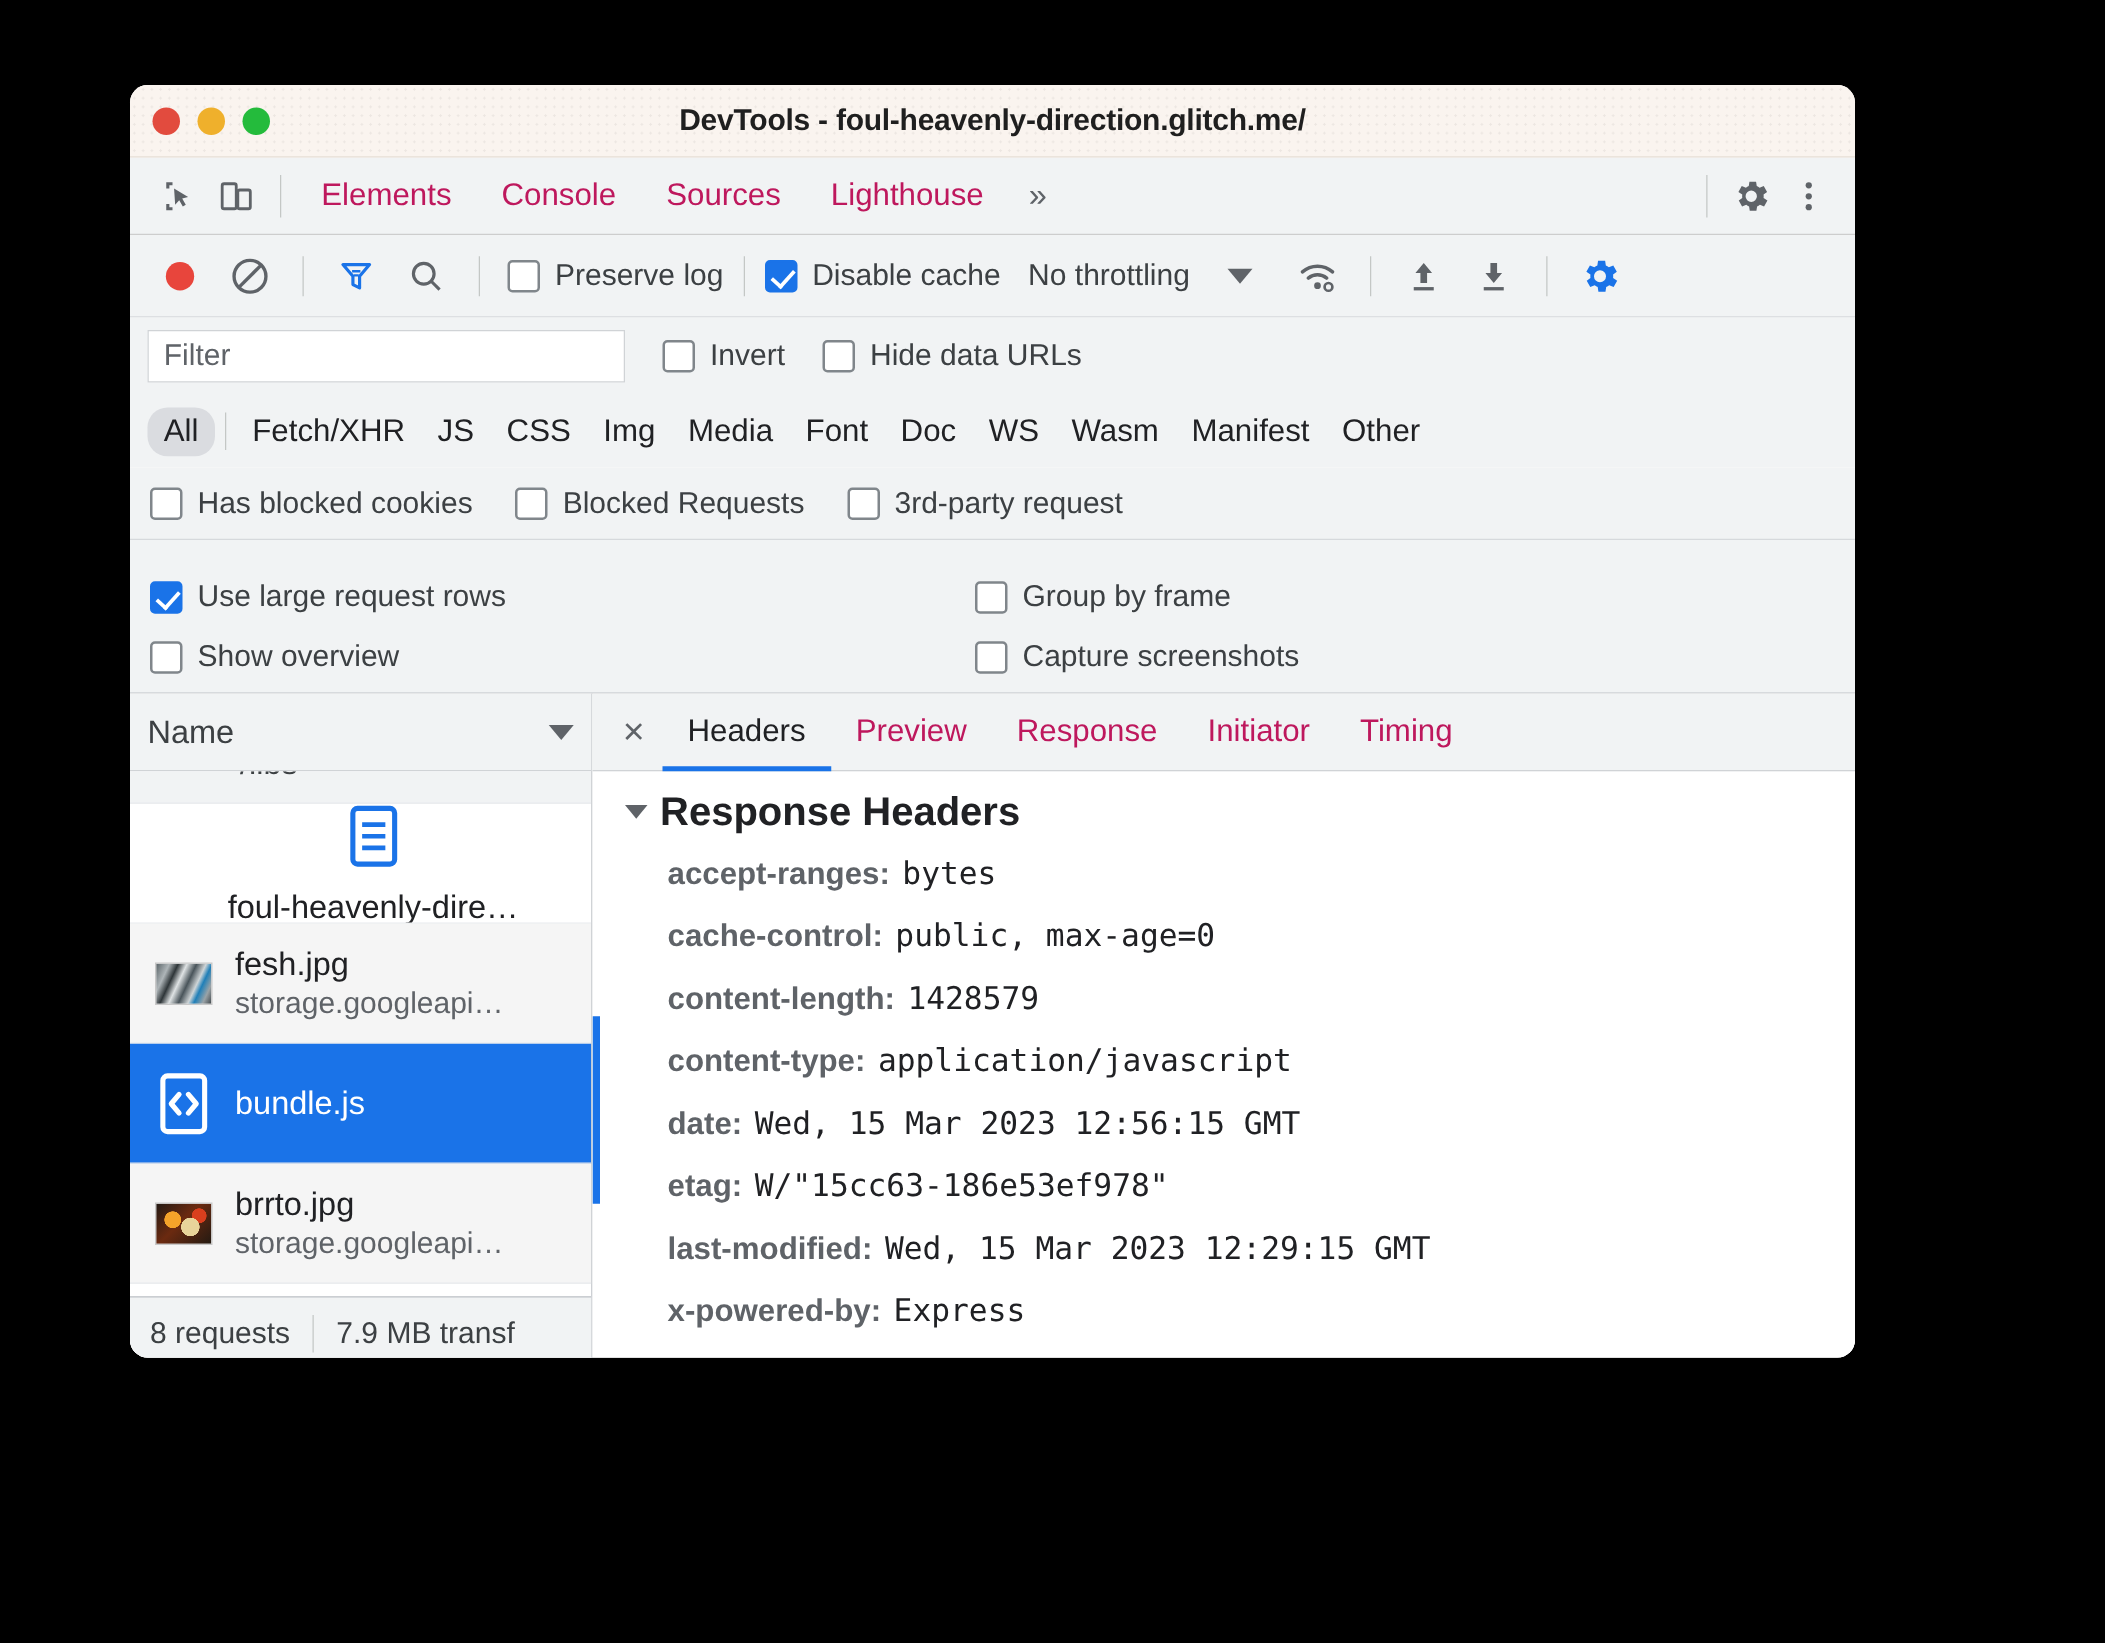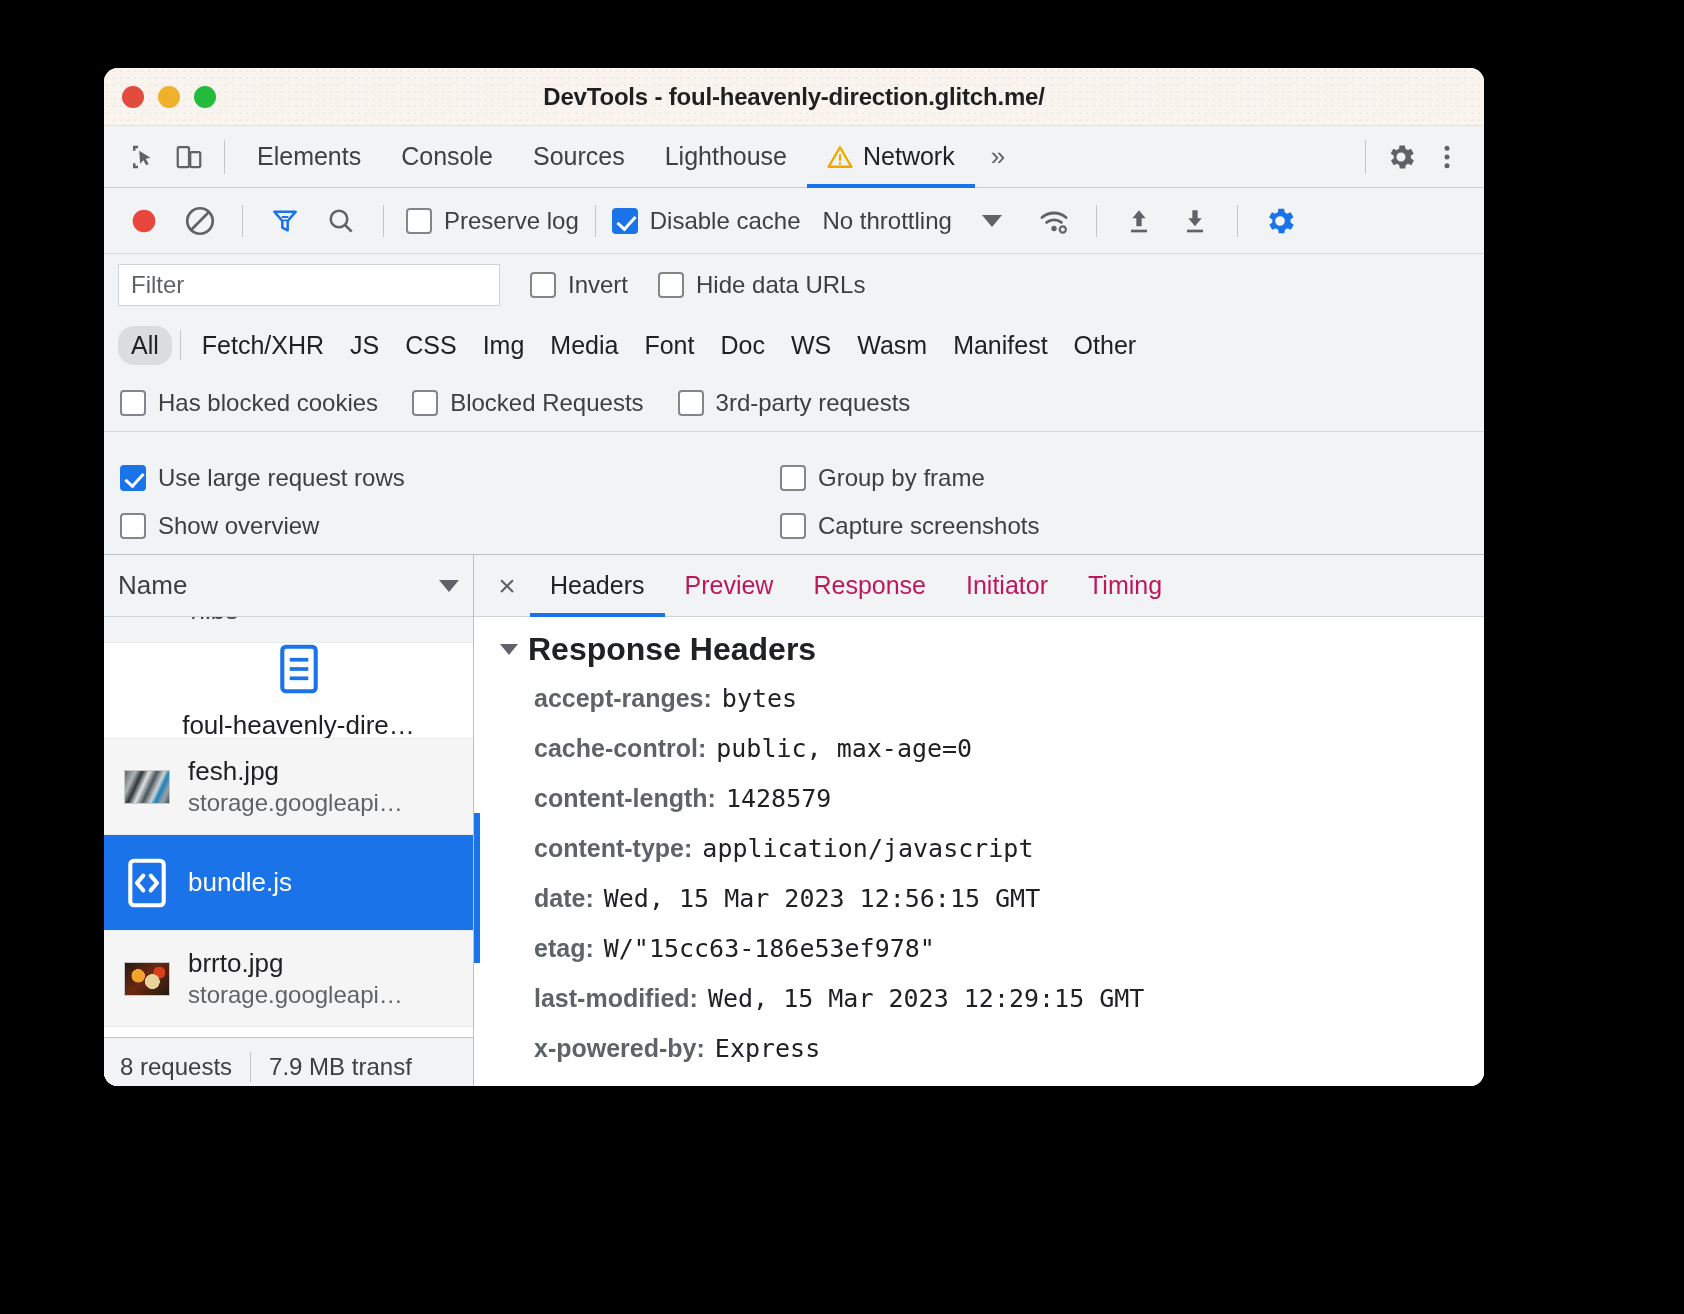--- a/index.html
+++ b/index.html
@@ -73,21 +73,21 @@
   .vdiv {
     width: 1px; height: 34px; background: #c4c7c5; margin: 0 12px;
   }
   .tab {
     padding: 0 20px;
     height: 62px;
     display: flex;
     align-items: center;
     gap: 10px;
     font-size: 25px;
-    color: #404040;
+    color: #be185d;
     cursor: pointer;
     position: relative;
   }
   .tab.active { color: #202124; }
   .tab.active::after {
     content: "";
     position: absolute;
     left: 0; right: 0; bottom: 0;
     height: 4px;
     background: #1a73e8;
@@ -425,30 +425,20 @@
       <span>Elements</span>
     </div>
     <div class="tab">
       <span>Console</span>
     </div>
     <div class="tab">
       <span>Sources</span>
     </div>
     <div class="tab">
       <span>Lighthouse</span>
-    </div>
-    <div class="tab active">
-      <span>
-        <svg width="26" height="26" viewBox="0 0 24 24">
-          <path d="M12 3 L22.5 21 L1.5 21 Z" fill="none" stroke="#f2a600" stroke-width="2.2" stroke-linejoin="round"></path>
-          <rect x="11" y="9.5" width="2" height="6" fill="#f2a600"></rect>
-          <rect x="11" y="17" width="2" height="2" fill="#f2a600"></rect>
-        </svg>
-      </span>
-      <span>Network</span>
     </div>
     <div id="tab-more">»</div>
 
     <div id="tabstrip-right">
       <div class="vdiv"></div>
       <div class="tb-icon-btn">
         <svg width="32" height="32" viewBox="0 0 24 24">
           <path fill="#5f6368" d="M19.4 13a7.6 7.6 0 0 0 0-2l2.1-1.6-2-3.5-2.5 1a7.5 7.5 0 0 0-1.7-1l-.4-2.6h-4l-.4 2.6c-.6.2-1.2.6-1.7 1l-2.5-1-2 3.5L6.6 11a7.6 7.6 0 0 0 0 2l-2.1 1.6 2 3.5 2.5-1c.5.4 1.1.8 1.7 1l.4 2.6h4l.4-2.6c.6-.2 1.2-.6 1.7-1l2.5 1 2-3.5L19.4 13zM12 15.4A3.4 3.4 0 1 1 12 8.6a3.4 3.4 0 0 1 0 6.8z"></path>
         </svg>
       </div>
@@ -567,21 +557,21 @@
     <div class="cb-row">
       <span class="cbox"></span>
       <span>Has blocked cookies</span>
     </div>
     <div class="cb-row">
       <span class="cbox"></span>
       <span>Blocked Requests</span>
     </div>
     <div class="cb-row">
       <span class="cbox"></span>
-      <span>3rd-party requests</span>
+      <span>3rd-party request</span>
     </div>
   </div>
 
   <div id="settings-pane">
     <div class="settings-row">
       <div class="left">
         <div class="cb-row">
           <span class="cbox checked"></span>
           <span>Use large request rows</span>
         </div>

